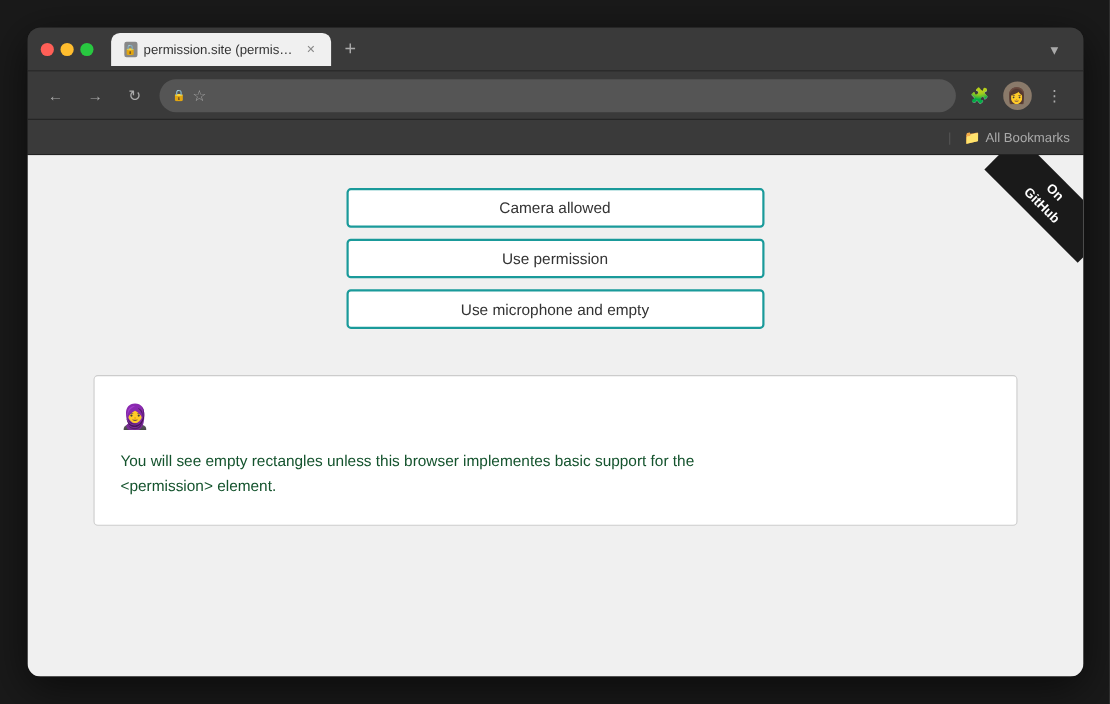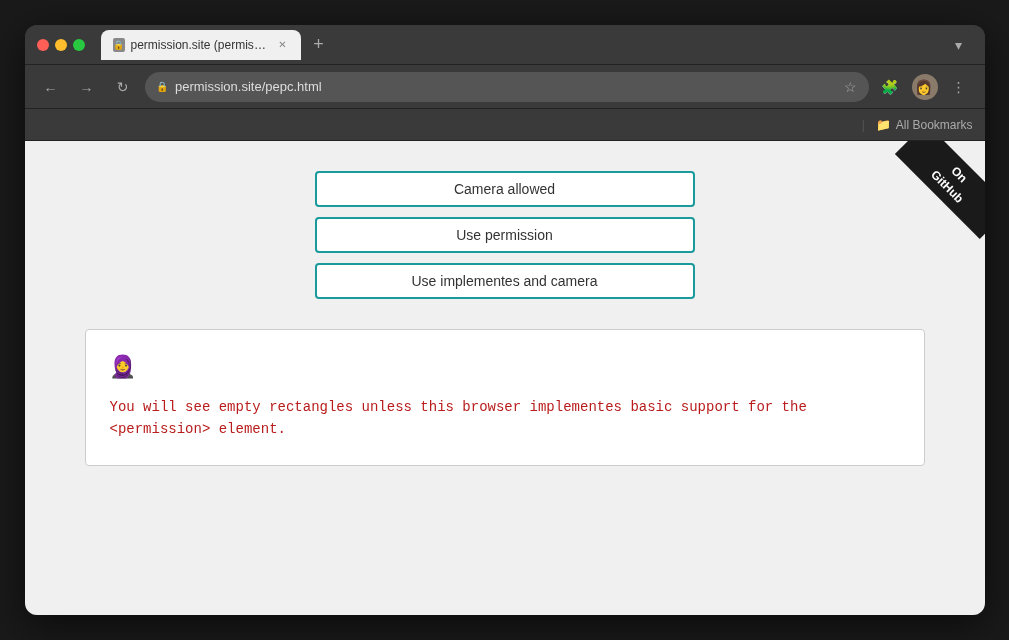--- a/index.html
+++ b/index.html
@@ -233,21 +233,21 @@
       transform: rotate(45deg);
       line-height: 1.4;
     }
 
     
     .permission-buttons {
       display: flex;
       flex-direction: column;
       align-items: center;
       gap: 10px;
-      margin-bottom: 30px;
+      margin-bottom: 42px;
       width: 100%;
     }
 
     .permission-btn {
       border: 2px solid #1a9a9a;
       background: white;
       border-radius: 4px;
       padding: 8px 20px;
       font-size: 14px;
       color: #333;
@@ -275,23 +275,22 @@
       align-items: center;
       gap: 8px;
     }
 
     .demo-emoji {
       font-size: 22px;
     }
 
     .demo-text {
       font-size: 14px;
-      color: #b91c1c;
+      color: #14532d;
       line-height: 1.6;
-      font-family: Liberation Mono, monospace;
     }
 
     
     .user-avatar {
       width: 26px;
       height: 26px;
       border-radius: 50%;
       background: #8a7a6a;
       overflow: hidden;
       display: flex;
@@ -329,21 +328,20 @@
       <span>←</span>
     </div>
     <div class="nav-btn">
       <span>→</span>
     </div>
     <div class="nav-btn">
       <span>↻</span>
     </div>
     <div class="address-bar">
       <span class="address-lock">🔒</span>
-      <span class="address-text">permission.site/pepc.html</span>
       <span class="address-star">☆</span>
     </div>
     <div class="nav-actions">
       <div class="nav-action-btn">
         <span style="font-size:14px;">🧩</span>
       </div>
       <div class="nav-action-btn">
         <div class="user-avatar">👩</div>
       </div>
       <div class="nav-action-btn">
@@ -365,21 +363,21 @@
     <div class="github-ribbon">
       <div class="github-ribbon-inner">
         <div>On</div>
         <div>GitHub</div>
       </div>
     </div>
 
     <div class="permission-buttons">
       <button class="permission-btn">Camera allowed</button>
       <button class="permission-btn">Use permission</button>
-      <button class="permission-btn">Use implementes and camera</button>
+      <button class="permission-btn">Use microphone and empty</button>
     </div>
 
     <div class="demo-box">
       <div class="demo-title">
         <span class="demo-emoji">🧕</span>
       </div>
       <p class="demo-text">
         <span>You will see empty rectangles unless this browser implementes basic support for the</span><br>
         <span>&lt;permission&gt; element.</span>
       </p>

